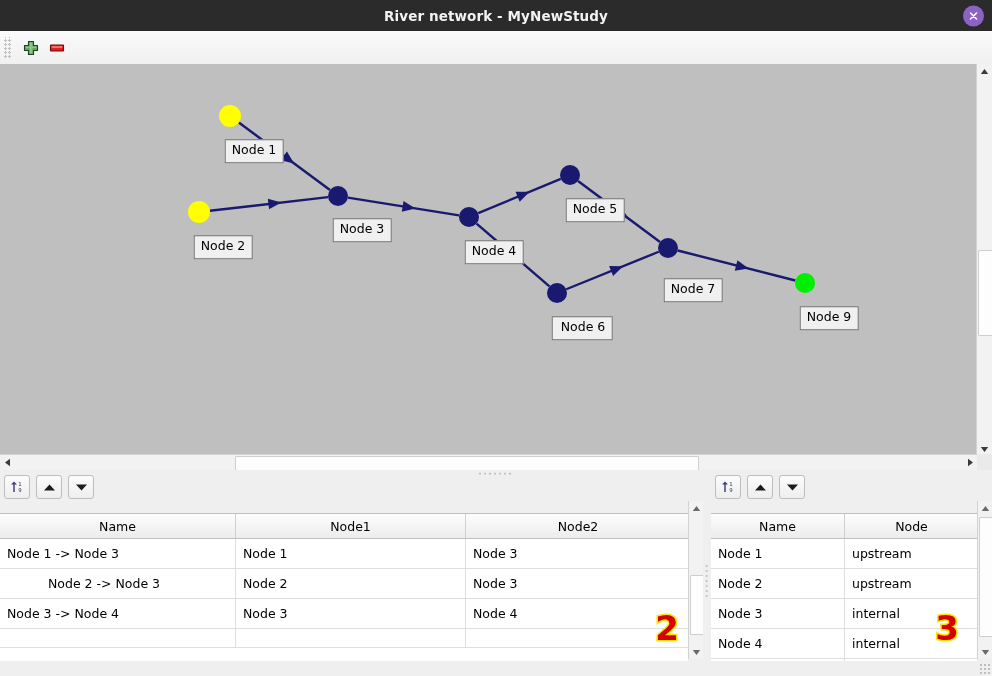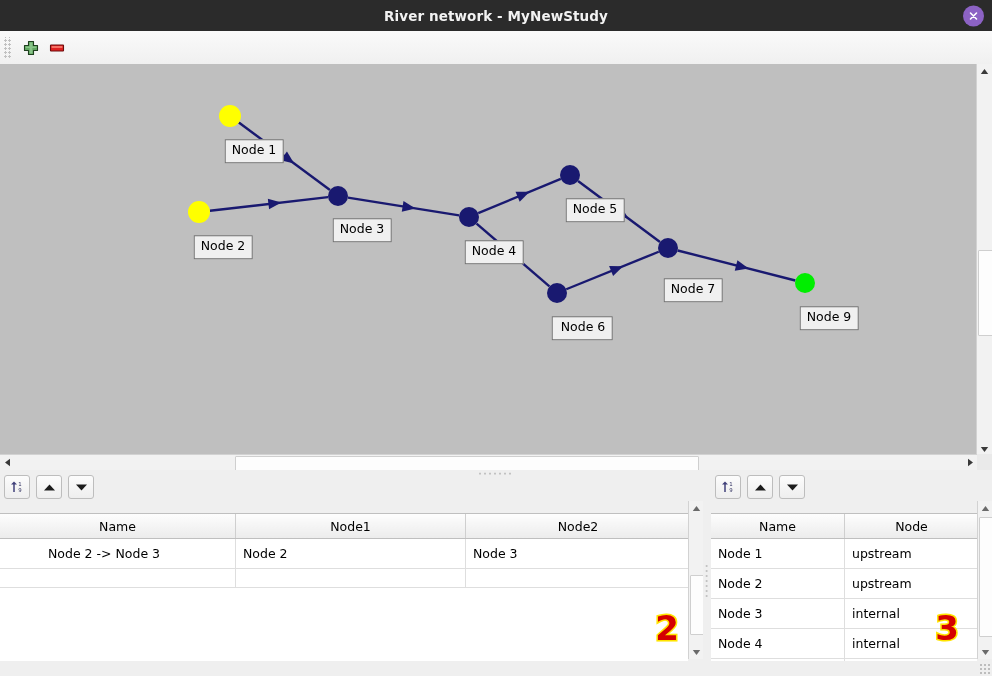--- a/index.html
+++ b/index.html
@@ -364,23 +364,33 @@
       <table class="grid" id="links-table">
         <thead>
           <tr>
             <th style="width:235px;">Name</th>
             <th style="width:229px;">Node1</th>
             <th style="width:224px;border-right:none;">Node2</th>
           </tr>
         </thead>
         <tbody id="links-body">
             <tr>
+              <td style="width: 235px;">Node 1 -&gt; Node 3</td>
+              <td style="width: 229px;">Node 1</td>
+              <td style="width: 224px; border-right: none;">Node 3</td>
+            </tr>
+            <tr>
               <td style="width: 235px; padding-left: 48px;">Node 2 -&gt; Node 3</td>
               <td style="width: 229px;">Node 2</td>
               <td style="width: 224px; border-right: none;">Node 3</td>
+            </tr>
+            <tr>
+              <td style="width: 235px;">Node 3 -&gt; Node 4</td>
+              <td style="width: 229px;">Node 3</td>
+              <td style="width: 224px; border-right: none;">Node 4</td>
             </tr>
             <tr>
               <td style="height: 18px;"></td>
               <td style="height: 18px;"></td>
               <td style="height: 18px; border-right: none;"></td>
             </tr>
           </tbody>
       </table>
     </div>
 

